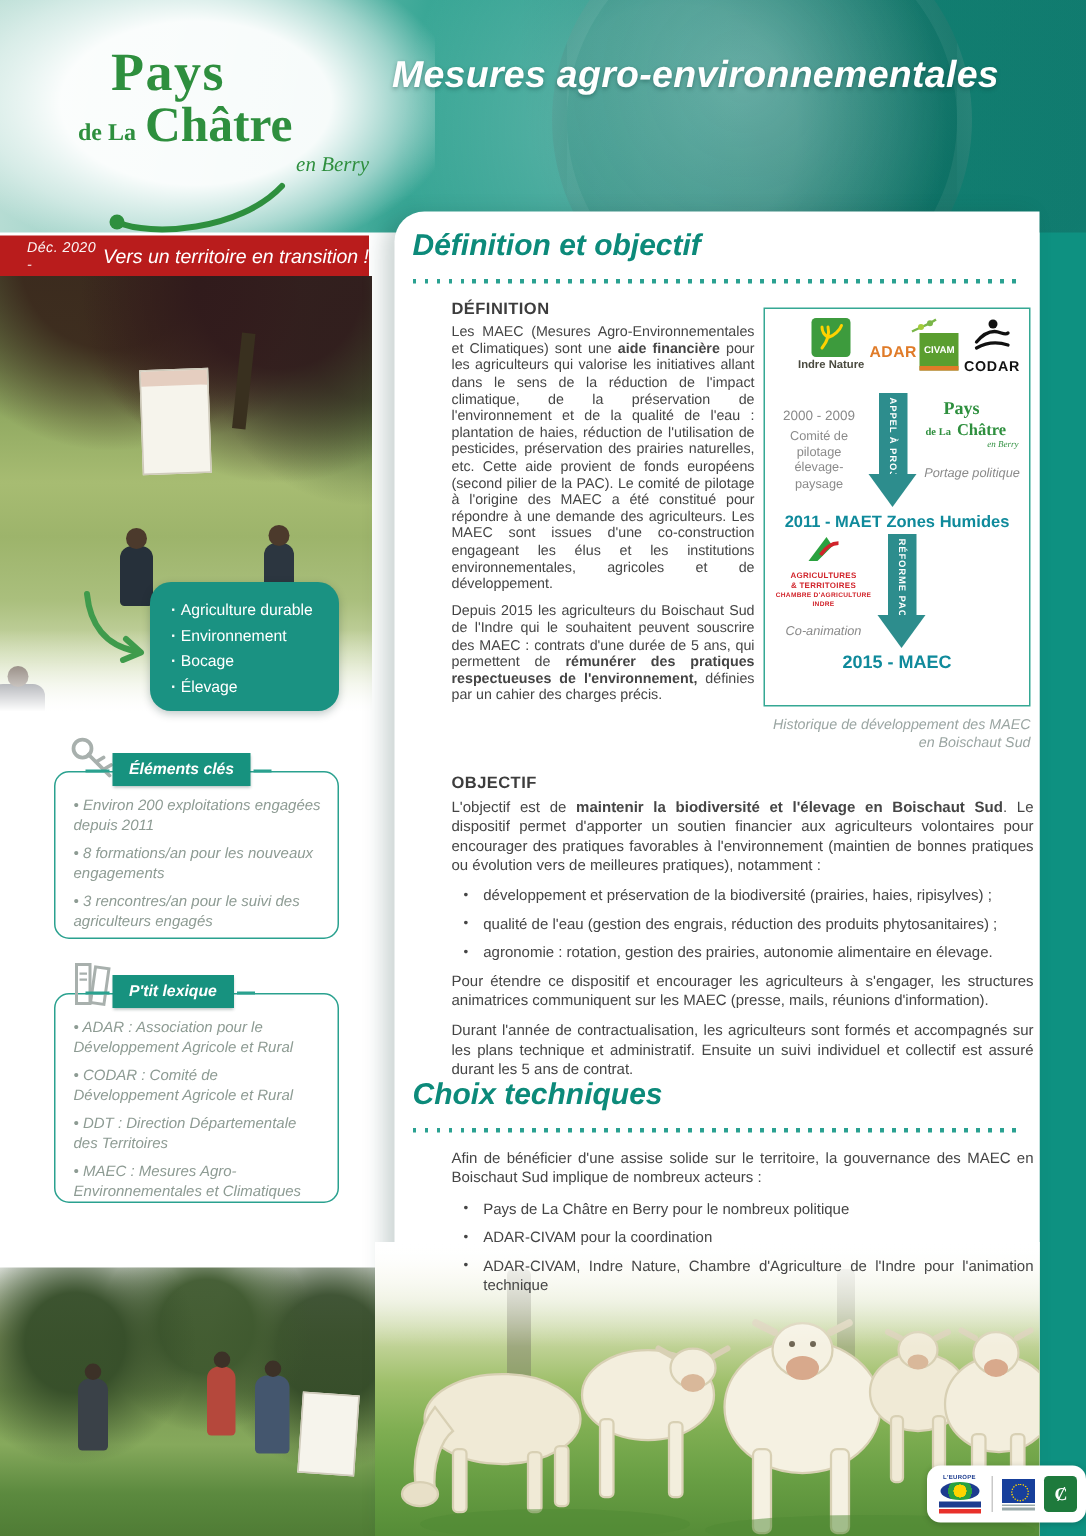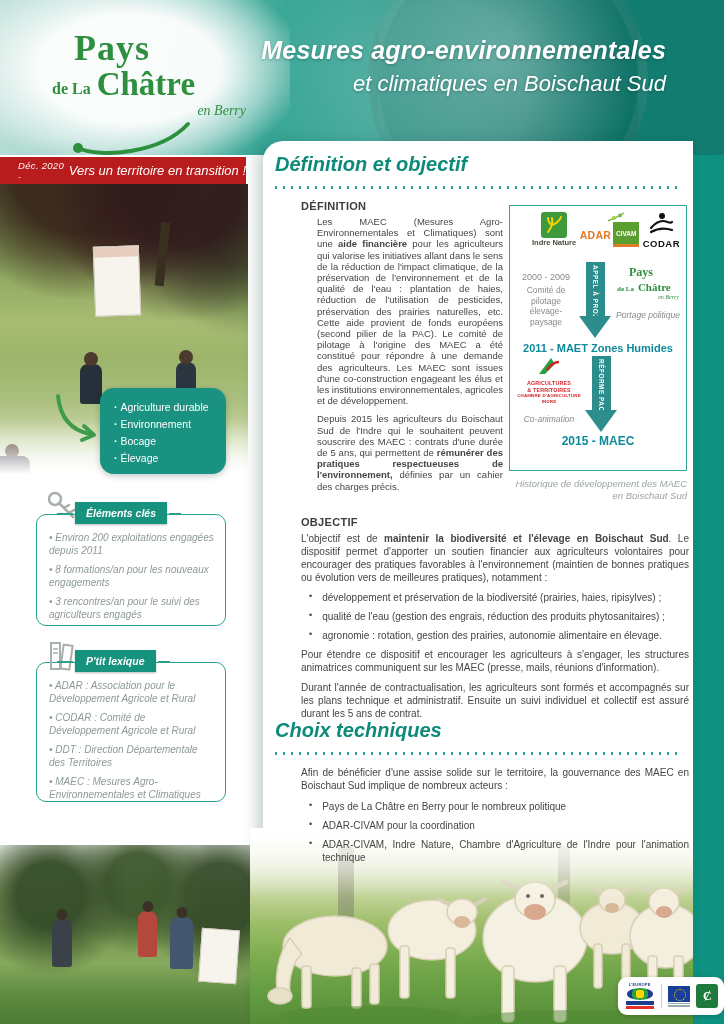--- a/index.html
+++ b/index.html
@@ -103,21 +103,21 @@
   .h1-choix{top:578px;}
   .dots{position:absolute;left:12px;width:407px;height:3px;
     background:repeating-linear-gradient(90deg,#2aa191 0 2.5px,transparent 2.5px 8px);}
   .dots1{top:45px;}
   .dots2{top:611px;}
   .sub-label{position:absolute;font-size:11px;font-weight:bold;color:#3d3d3d;letter-spacing:0.3px;}
   .def-label{left:38px;top:59px;}
   .obj-label{left:38px;top:375px;}
   .body-txt{font-size:9.5px;line-height:1.18;color:#454545;text-align:justify;}
   .def-col{position:absolute;left:38px;top:75px;width:202px;}
-  .def-col p{margin:0 0 7px 16px;}
+  .def-col p{margin:0 0 7px 0;}
   .obj-col{position:absolute;left:38px;top:391px;width:388px;font-size:10px;line-height:1.3;}
   .obj-col p{margin:0 0 7px 0;}
   .blt{display:flex;margin:0 0 6px 0;}
   .blt::before{content:"•";margin:0 10px 0 8px;font-size:9px;}
   .choix-col{position:absolute;left:38px;top:625px;width:388px;font-size:10px;line-height:1.3;z-index:3;}
   .choix-col p{margin:0 0 8px 0;}
 
   
   .diagram{position:absolute;left:246px;top:64px;width:178px;height:266px;border:1.6px solid #35a894;
     background:#fff;box-sizing:border-box;padding:6px 4px 0 4px;}
@@ -201,21 +201,20 @@
         <span class="l-chatre">Châtre</span>
       </div>
       <div class="l-berry">en Berry</div>
       <svg class="logo-swoosh" width="150" height="40" viewBox="0 0 150 40">
         <path d="M8 30 C 30 40, 90 36, 118 6" stroke="#2e8f3e" stroke-width="4" fill="none" stroke-linecap="round"></path>
         <circle cx="8" cy="30" r="5" fill="#2e8f3e"></circle>
       </svg>
     </div>
     <div class="header-title">
       <div class="t1">Mesures agro-environnementales</div>
-      <div class="t2">et climatiques en Boischaut Sud</div>
     </div>
   </div>
 
   <div class="date-banner">
     <span class="d1">Déc. 2020 -</span>
     <span class="d2">Vers un territoire en transition !</span>
   </div>
 
   <div class="sidebar-photo">
     <div class="trunk"></div>

